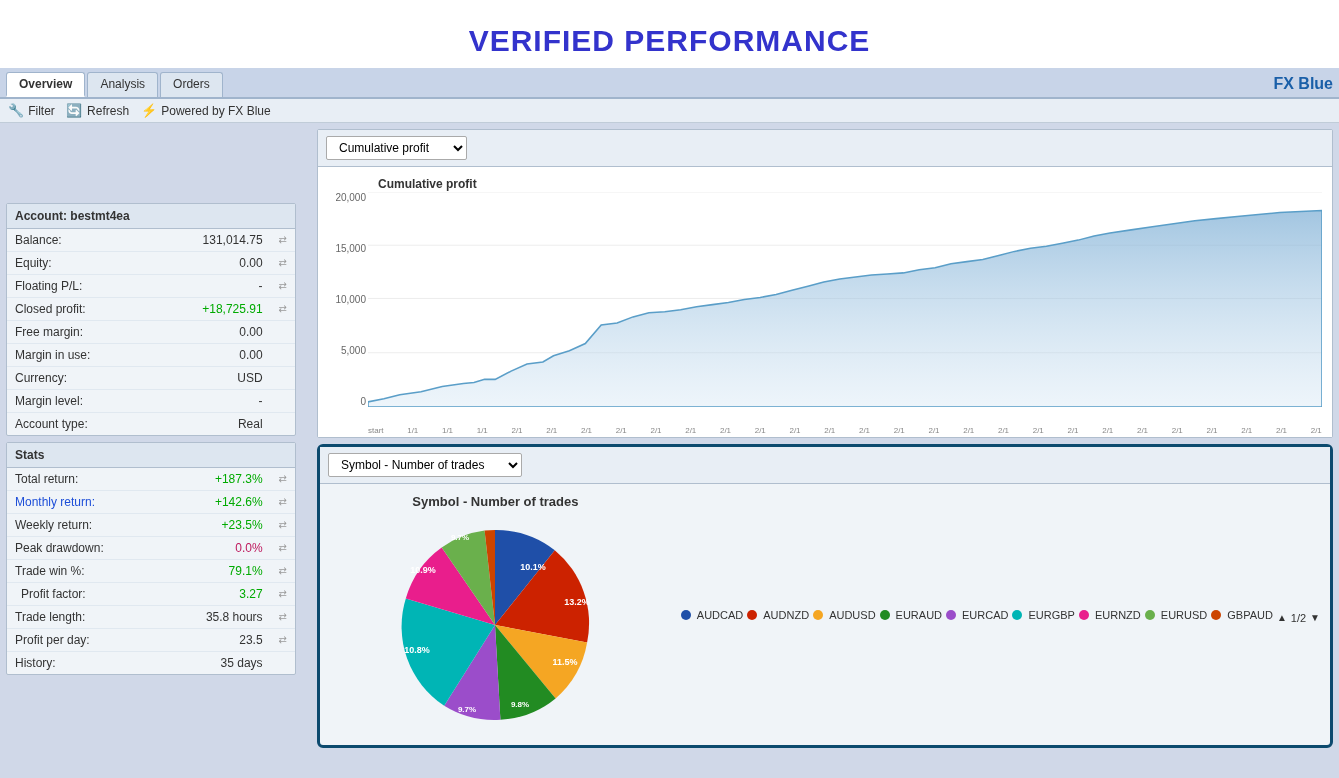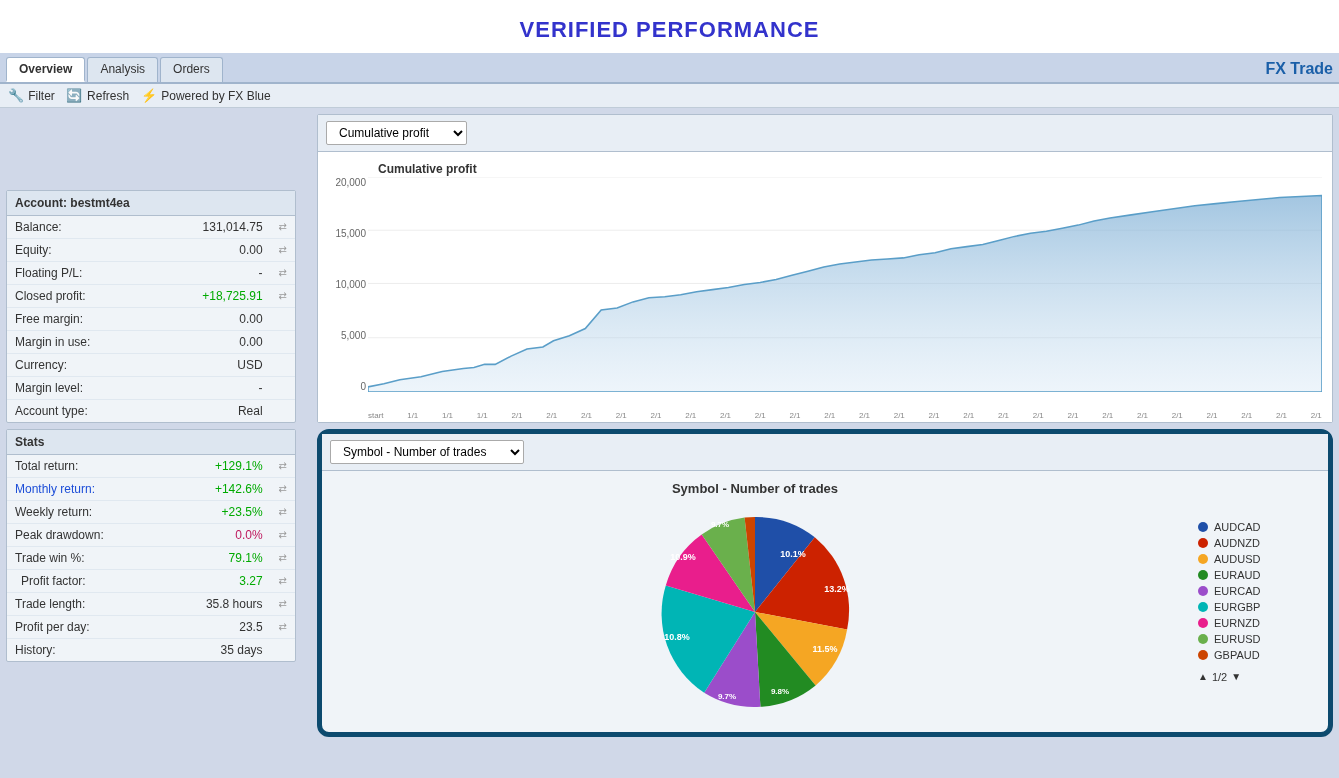--- a/index.html
+++ b/index.html
@@ -1,21 +1,21 @@
 <!DOCTYPE html>
 <html><head>
   <meta charset="utf-8">
   <style>
     * { box-sizing: border-box; margin: 0; padding: 0; }
     body { font-family: Arial, sans-serif; font-size: 12px; background: #d0d8e8; color: #333; }
 
     .page-title {
       text-align: center;
-      padding: 17px 0 10px;
-      font-size: 22px;
+      padding: 24px 0 10px;
+      font-size: 30px;
       font-weight: bold;
       color: #3333cc;
       letter-spacing: 1px;
       background: #fff;
     }
 
     .tab-bar {
       background: #c8d4e8;
       padding: 4px 6px 0 6px;
       display: flex;
@@ -166,22 +166,22 @@
       position: absolute;
       left: 50px;
       right: 10px;
       top: 25px;
       bottom: 30px;
     }
 
     
     .pie-section {
       background: #f0f4f8;
-      border: 5px solid #0c4a6e;
-      border-radius: 12px;
+      border: 3px solid #0c4a6e;
+      border-radius: 6px;
     }
     .pie-content {
       display: flex;
       padding: 10px;
       gap: 20px;
       align-items: center;
     }
     .pie-title {
       font-size: 13px;
       font-weight: bold;
@@ -189,21 +189,21 @@
       margin-bottom: 6px;
     }
     .pie-chart-wrap {
       display: flex;
       flex-direction: column;
       align-items: center;
       flex: 1;
     }
     .legend {
       display: flex;
-      flex-direction: column;
+      flex-direction: row;
       gap: 4px;
       min-width: 120px;
     }
     .legend-item {
       display: flex;
       align-items: center;
       gap: 6px;
       font-size: 11px;
     }
     .legend-dot {
@@ -225,21 +225,21 @@
 <body>
 
 <div class="page-title">VERIFIED PERFORMANCE</div>
 
 <div class="tab-bar">
   <div class="tabs">
     <div class="tab active">Overview</div>
     <div class="tab">Analysis</div>
     <div class="tab">Orders</div>
   </div>
-  <div class="fx-blue-logo">FX Trade</div>
+  <div class="fx-blue-logo">FX Blue</div>
 </div>
 
 <div class="toolbar">
   <div class="toolbar-item">
     <span class="toolbar-icon">🔧</span>
     <span>Filter</span>
   </div>
   <div class="toolbar-item">
     <span class="toolbar-icon">🔄</span>
     <span>Refresh</span>
@@ -306,21 +306,21 @@
           </tbody>
       </table>
     </div>
 
     <div class="panel">
       <div class="panel-header">Stats</div>
       <table class="account-table">
         <tbody id="stats-rows">
             <tr>
       <td style="color:#333;">Total return:</td>
-      <td class="positive" style="text-align:right;">+129.1%</td>
+      <td class="positive" style="text-align:right;">+187.3%</td>
       <td class="icon-cell" style="color:#999;font-size:10px;">⇄</td>
     </tr>
             <tr>
       <td style="color:#1d4ed8;">Monthly return:</td>
       <td class="positive" style="text-align:right;">+142.6%</td>
       <td class="icon-cell" style="color:#999;font-size:10px;">⇄</td>
     </tr>
             <tr>
       <td style="color:#333;">Weekly return:</td>
       <td class="positive" style="text-align:right;">+23.5%</td>

